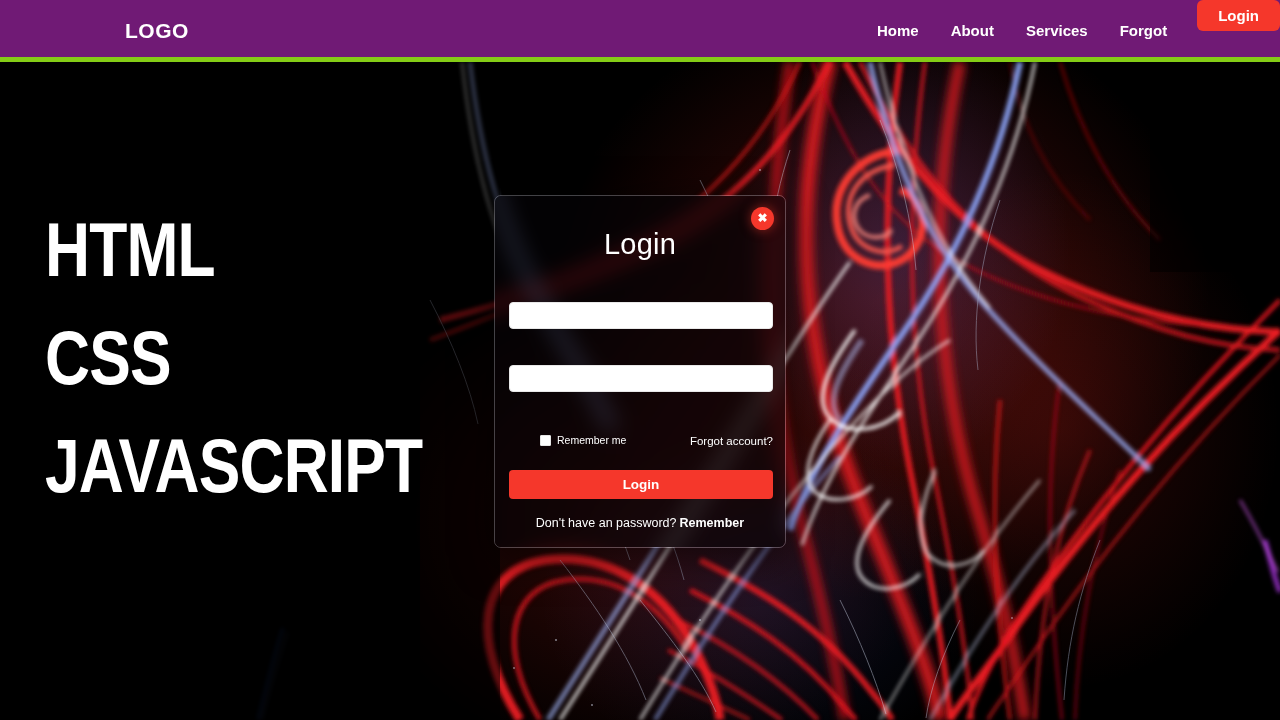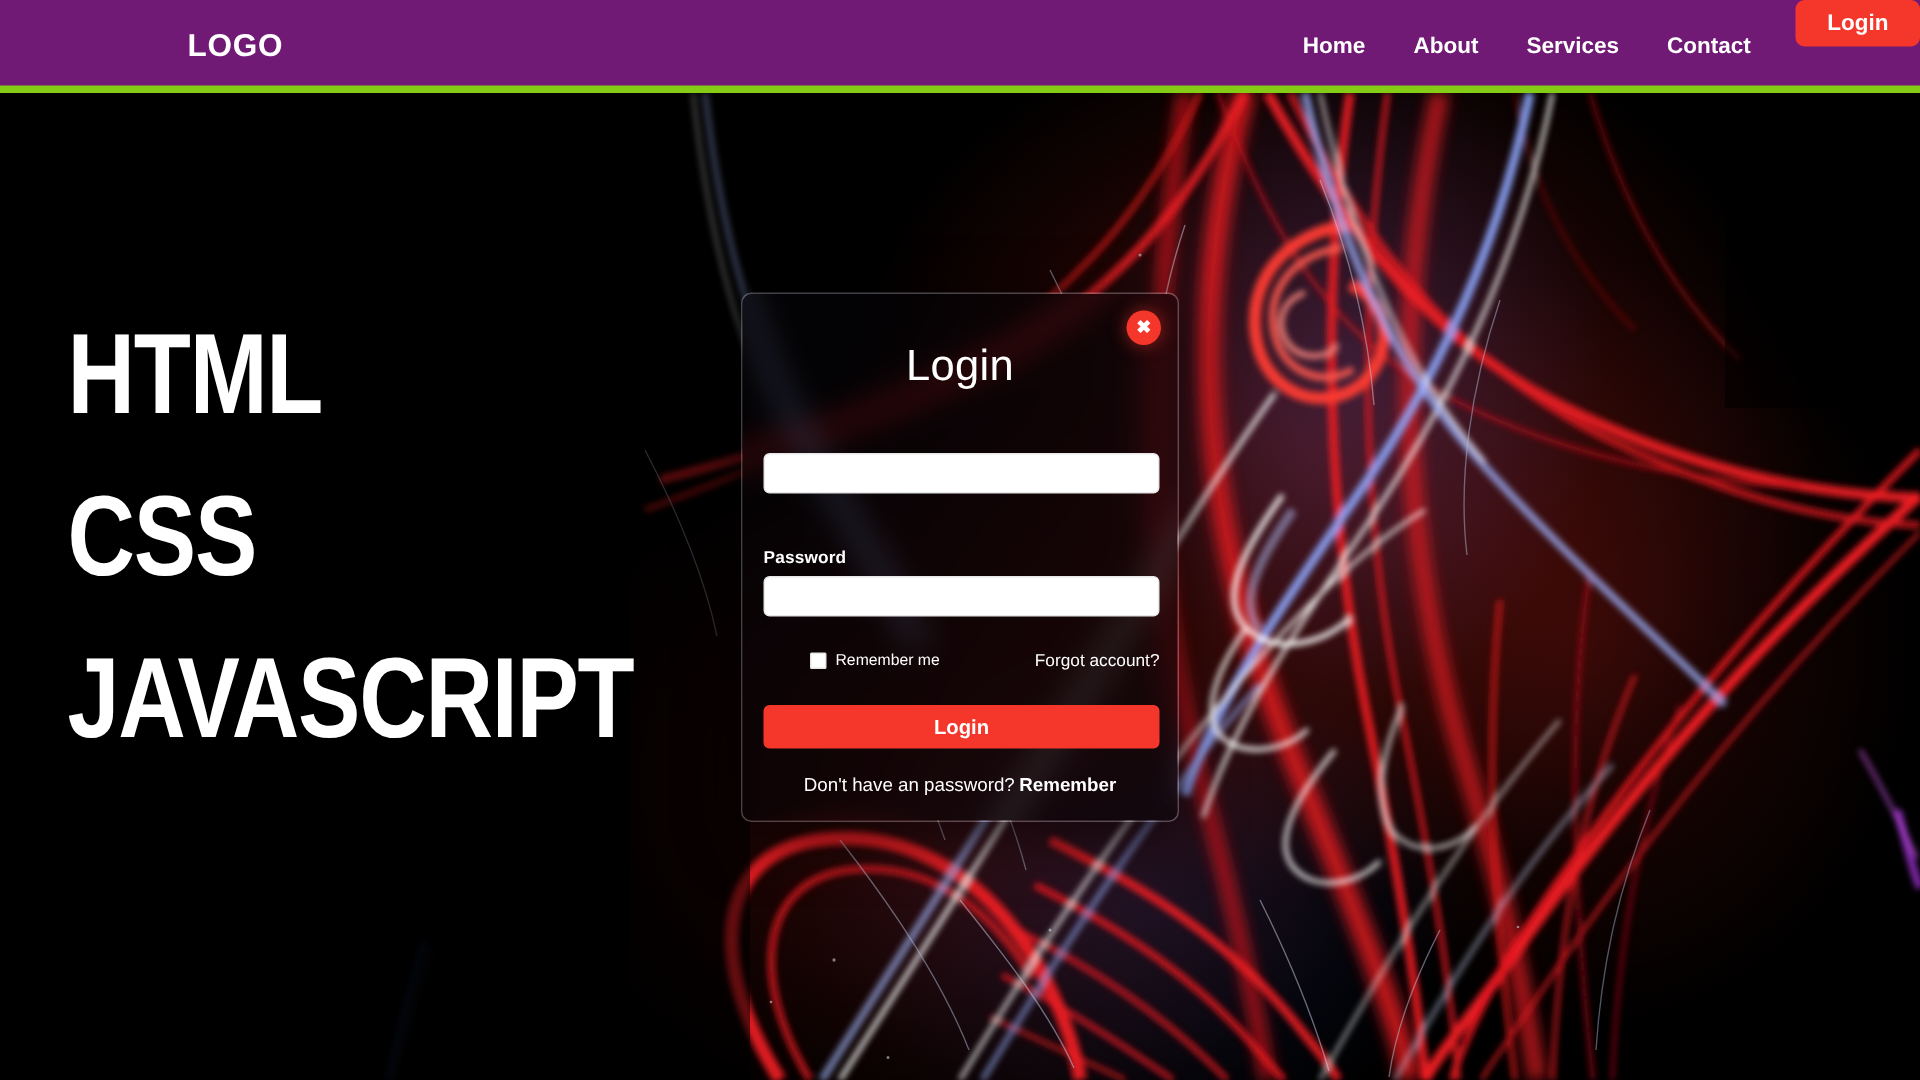--- a/index.html
+++ b/index.html
@@ -390,21 +390,21 @@
     </g>
   </svg>
 </div>
 
 <header id="site-header">
   <div id="brand-logo">LOGO</div>
   <nav id="main-nav">
     <a class="nav-link" href="#">Home</a>
     <a class="nav-link" href="#">About</a>
     <a class="nav-link" href="#">Services</a>
-    <a class="nav-link" href="#">Contact</a>
+    <a class="nav-link" href="#">Forgot</a>
     <button id="nav-login-button" type="button">Login</button>
   </nav>
 </header>
 
 <section id="hero-text-block">
   <div class="hero-line">HTML</div>
   <div class="hero-line">CSS</div>
   <div class="hero-line">JAVASCRIPT</div>
 </section>
 
@@ -436,21 +436,20 @@
 
     <button id="modal-close-button" type="button">✖</button>
 
     <h2 id="modal-title">Login</h2>
 
     <div class="field-group" id="email-group">
       <input class="field-input" id="email-input" type="email" placeholder="" style="">
     </div>
 
     <div class="field-group" id="password-group">
-      <label class="field-label" for="password-input">Password</label>
       <input class="field-input" id="password-input" type="password" placeholder="" style="">
     </div>
 
     <div id="options-row">
       <div id="remember-wrap">
         <span id="remember-checkbox"></span>
         <span id="remember-label">Remember me</span>
       </div>
       <a id="forgot-password-link" href="#">Forgot account?</a>
     </div>

